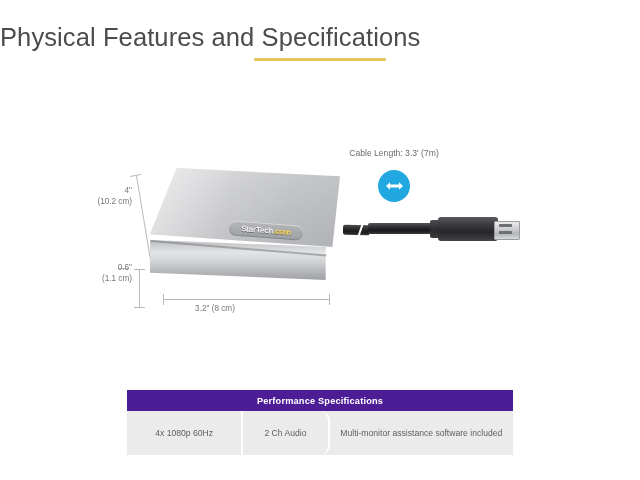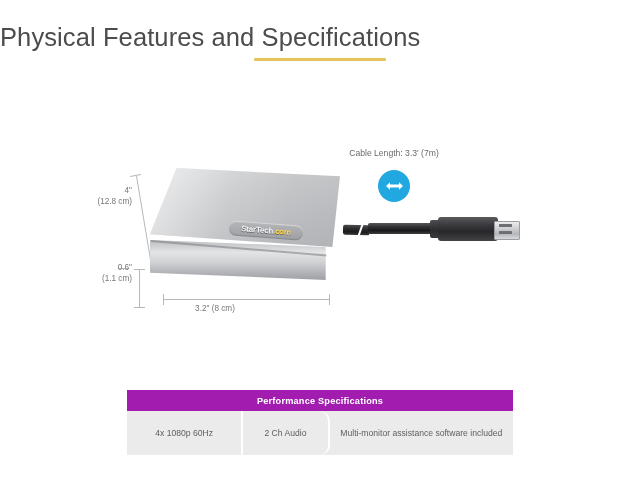--- a/index.html
+++ b/index.html
@@ -293,21 +293,21 @@
   #callout-badge svg { display: block; }
 
   
   #spec-table {
     position: absolute;
     left: 127px; top: 390px;
     width: 386px;
   }
   #spec-header {
     height: 21px;
-    background: #a21caf;
+    background: #4c1d95;
     display: flex;
     align-items: center;
     justify-content: center;
   }
   #spec-header-title {
     font-family: "Liberation Sans", sans-serif;
     font-size: 9.2px;
     font-weight: 700;
     color: #ffffff;
     letter-spacing: 0.2px;
@@ -352,21 +352,21 @@
   <div id="dim-depth-line"></div>
   <div id="dim-depth-tick-top"></div>
   <div id="dim-depth-tick-bot"></div>
 
   <div id="dim-width-line"></div>
   <div id="dim-width-tick-l"></div>
   <div id="dim-width-tick-r"></div>
 
   <div id="dim-height-label" class="dim-label">
     <div>4"</div>
-    <div>(12.8 cm)</div>
+    <div>(10.2 cm)</div>
   </div>
 
   <div id="dim-depth-label" class="dim-label">
     <div>0.6"</div>
     <div>(1.1 cm)</div>
   </div>
 
   <div id="dim-width-label">3.2" (8 cm)</div>
 
   <div id="dock">

